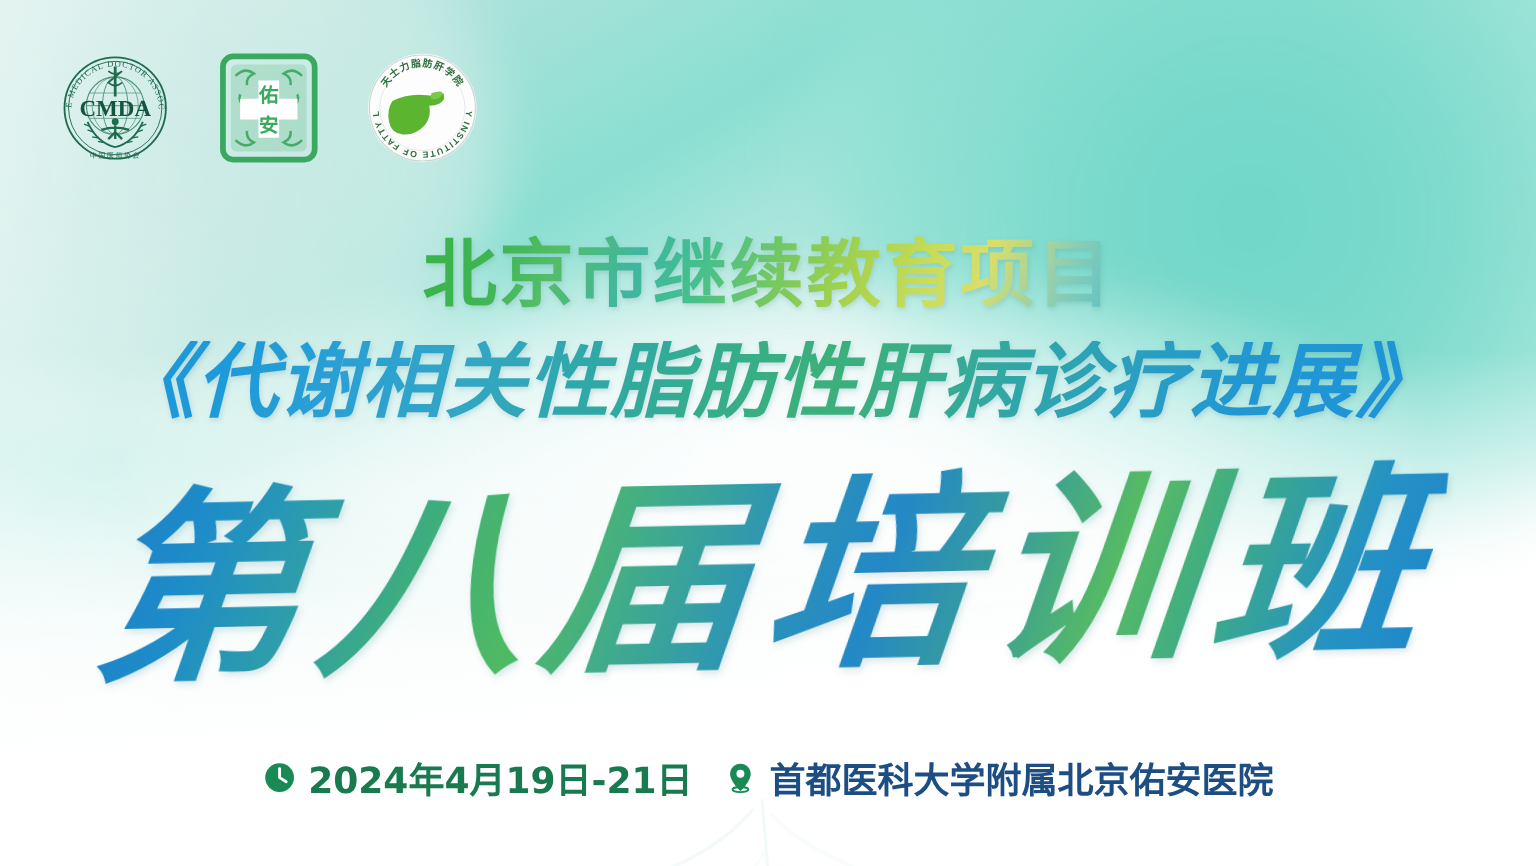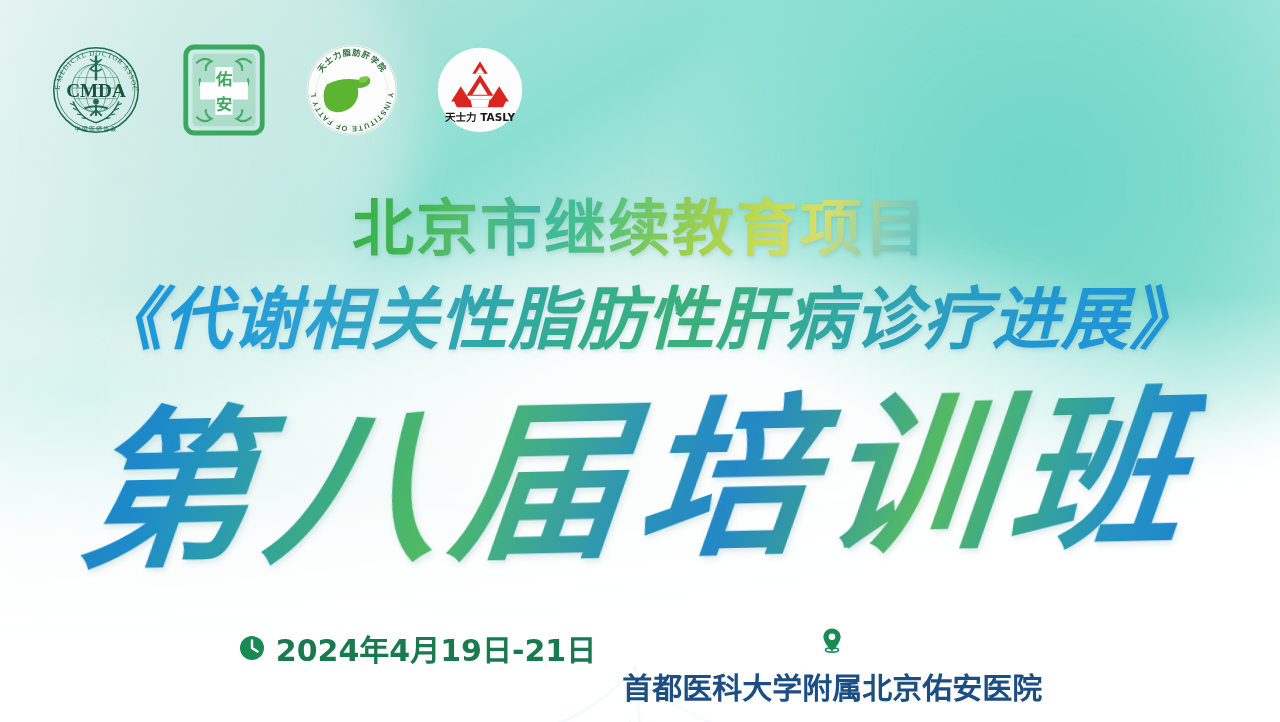--- a/index.html
+++ b/index.html
@@ -224,36 +224,36 @@
     -webkit-text-fill-color: transparent;
     filter: drop-shadow(2px 3px 3px rgba(40,110,130,0.16));
   }
 
   
   .meta-bar {
     position: absolute;
     top: 626px;
     left: 0; right: 0;
     display: flex;
-    align-items: flex-start;
+    align-items: center;
     justify-content: center;
     gap: 26px;
     z-index: 6;
   }
   .meta-item {
     display: flex;
     align-items: center;
     gap: 10px;
     font-family: "DejaVu Sans", "Liberation Sans", sans-serif;
     font-size: 30px;
     font-weight: 600;
     white-space: nowrap;
   }
   .meta-date { color: #197a4f; }
-  .meta-venue { color: #1c4e84; flex-direction: column; }
+  .meta-venue { color: #1c4e84; }
   .meta-icon { display: block; flex: 0 0 auto; }
 </style>
 </head>
 <body>
 
 <div id="poster">
 
   <div class="bg-base"></div>
   <div class="bg-topleft"></div>
   <div class="bg-topright"></div>
@@ -346,41 +346,20 @@
         </text>
         <text font-family="'Liberation Sans', sans-serif" font-size="7.6" font-weight="bold" fill="#2e6f3d" letter-spacing="1.1">
           <textPath href="#tiflBottom" startOffset="50%" text-anchor="middle">TASLY INSTITUTE OF FATTY LIVER</textPath>
         </text>
 
         <path d="M24 44 q14 -7 30 -5 q9 1 14 -2 q3 6 -3 9 q-4 2 -9 2 q2 10 -4 17 q-8 9 -19 8 q-10 -1 -12 -11 q-2 -11 3 -18 z" fill="#5cb531"></path>
         <path d="M58 37 q6 -2 9 -1 q1 4 -4 6 q-4 1 -6 -1 z" fill="#7cc84a"></path>
       </svg>
     </div>
 
-    <div class="logo-slot">
-      <svg width="96" height="96" viewBox="0 0 100 100" aria-hidden="true">
-        <circle cx="50" cy="50" r="44" fill="#fdfdfd"></circle>
-
-        <path d="M50 20 L58 33 H42 Z" fill="#d9251d"></path>
-        <path d="M50 26 L54.5 33 H45.5 Z" fill="#fdfdfd"></path>
-
-        <path d="M50 34 L64 56 H36 Z" fill="#d9251d"></path>
-        <path d="M50 42 L58 55 H42 Z" fill="#fdfdfd"></path>
-
-        <path d="M30 46 L40 62 H20 Z" fill="#d9251d"></path>
-
-        <path d="M70 46 L80 62 H60 Z" fill="#d9251d"></path>
-
-        <path d="M22 60 H78 L74 68 H26 Z" fill="#d9251d"></path>
-        <path d="M40 60 H60 L58 68 H42 Z" fill="#fdfdfd"></path>
-        <text x="50" y="82" text-anchor="middle" font-family="'DejaVu Sans', sans-serif" font-size="11" font-weight="bold" fill="#1a1a1a">
-          天士力 TASLY
-        </text>
-      </svg>
-    </div>
 
   </div>
 
   <div class="line1-wrap">
     <span class="line1">北京市继续教育项目</span>
   </div>
 
   <div class="line2-wrap">
     <span class="line2">《代谢相关性脂肪性肝病诊疗进展》</span>
   </div>

